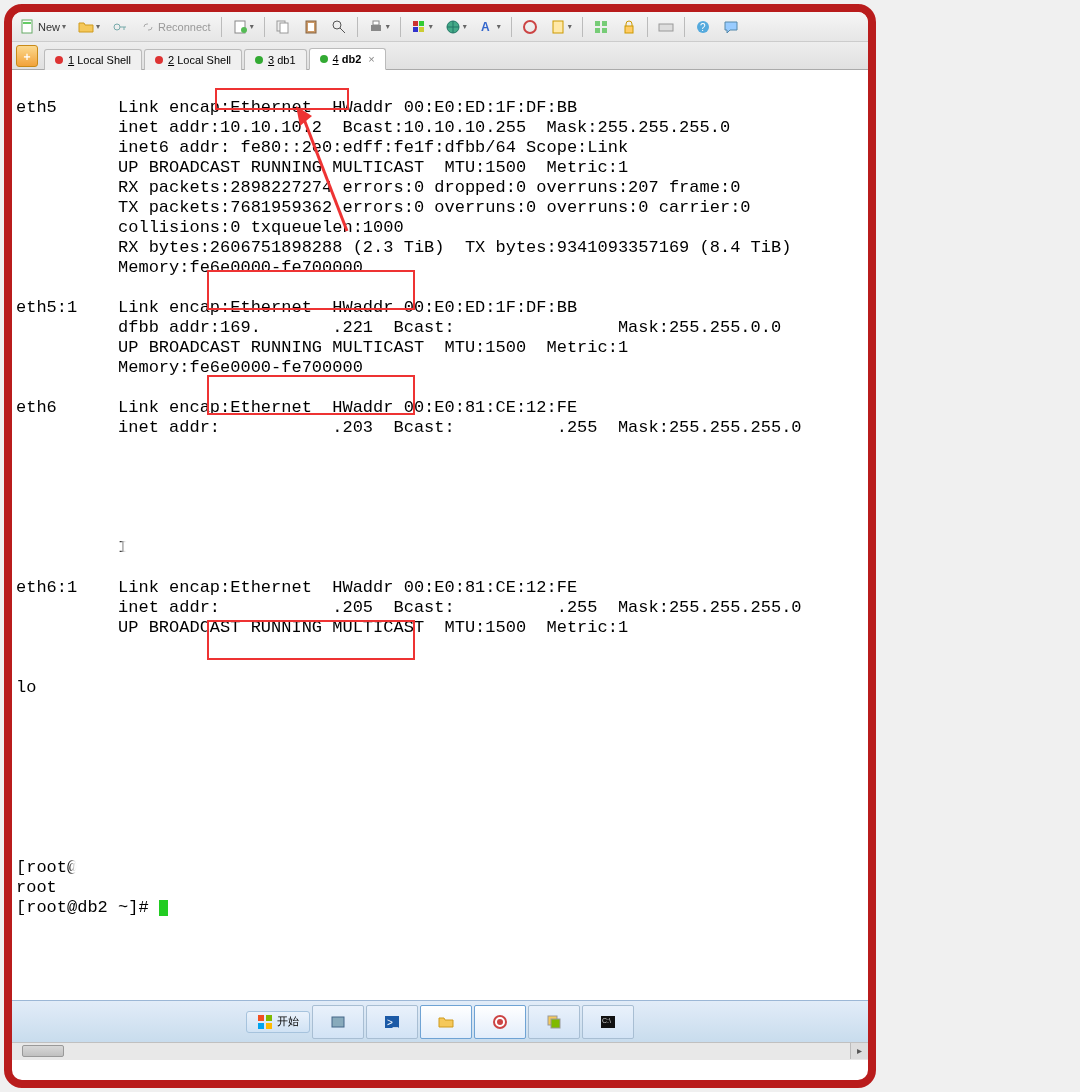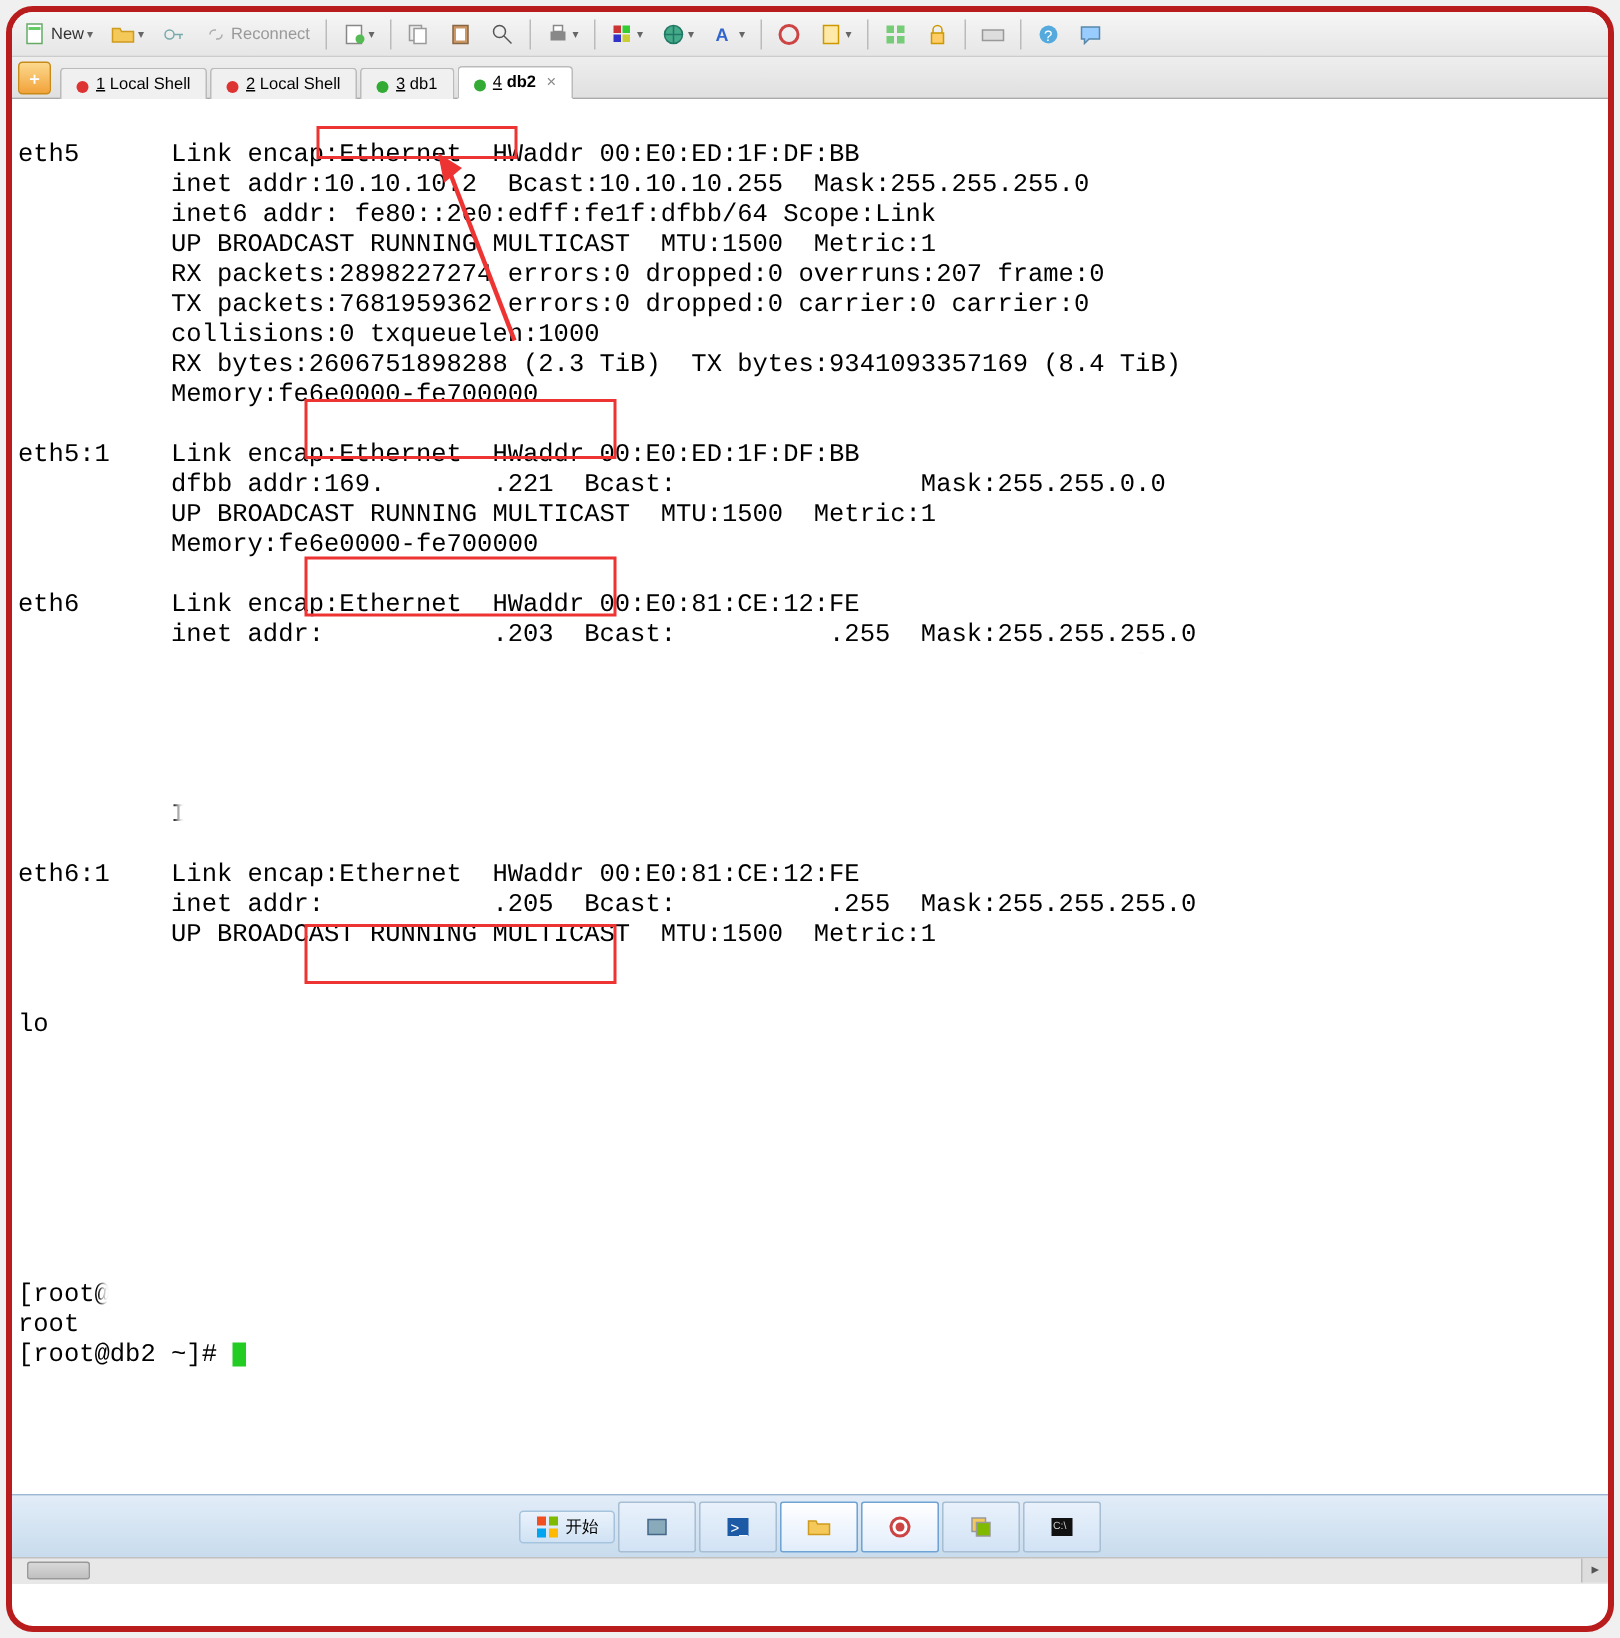--- a/index.html
+++ b/index.html
@@ -4,23 +4,23 @@
 <style>
   * { box-sizing: border-box; margin: 0; padding: 0; }
   body {
     font-family: Tahoma, Arial, sans-serif;
     font-size: 11px;
     background: #f0f0f0;
     width: 1080px;
     height: 1092px;
   }
   .outer {
-    border: 4px solid #b91c1c;
+    border: 8px solid #b91c1c;
     border-radius: 18px;
-    width: 1072px;
+    width: 872px;
     height: 1084px;
     margin: 4px;
     background: #fff;
     overflow: hidden;
     position: relative;
   }
   .toolbar {
     height: 30px;
     background: linear-gradient(#f6f6f6,#e6e6e6);
     border-bottom:1px solid #ccc;
@@ -38,21 +38,21 @@
   .toolbar-label{margin-left:2px;color:#333;}
   .tabbar{
     height:28px;background:linear-gradient(#eee,#e0e0e0);
     border-bottom:1px solid #aaa;display:flex;align-items:flex-end;padding-left:4px;
   }
   .addtab{width:22px;height:22px;background:linear-gradient(#fcd98e,#f2a23a);
     border:1px solid #c88a18;border-radius:3px;margin-right:6px;margin-bottom:2px;
     display:flex;align-items:center;justify-content:center;color:#fff;font-weight:bold;}
   .tab{
     padding:4px 10px;margin-right:2px;border:1px solid #bbb;border-bottom:none;
-    border-radius:3px 3px 0 0;background:#f0f0f0;display:flex;align-items:flex-end;gap:5px;
+    border-radius:3px 3px 0 0;background:#f0f0f0;display:flex;align-items:center;gap:5px;
     position:relative;top:1px;
   }
   .tab.active{background:#fff;border-bottom:1px solid #fff;}
   .dot{width:8px;height:8px;border-radius:50%;display:inline-block;}
   .dot-red{background:#d33;}
   .dot-green{background:#3a3;}
   .tab-x{color:#888;font-size:11px;margin-left:2px;}
   .terminal{
     background:#fff;
     font-family: "Courier New",monospace;
@@ -256,21 +256,21 @@
       <span class="tab-x">×</span>
     </div>
   </div>
 
   <div class="terminal">
 <span>eth5</span>      <span>Link encap:Ethernet  HWaddr 00:E0:ED:1F:DF:BB</span>
           <span>inet addr:10.10.10.2  Bcast:10.10.10.255  Mask:255.255.255.0</span>
           <span>inet6 addr: fe80::2e0:edff:fe1f:dfbb/64 Scope:Link</span>
           <span>UP BROADCAST RUNNING MULTICAST  MTU:1500  Metric:1</span>
           <span>RX packets:2898227274 errors:0 dropped:0 overruns:207 frame:0</span>
-          <span>TX packets:7681959362 errors:0 dropped:0 carrier:0 carrier:0</span>
+          <span>TX packets:7681959362 errors:0 overruns:0 overruns:0 carrier:0</span>
           <span>collisions:0 txqueuelen:1000</span>
           <span>RX bytes:2606751898288 (2.3 TiB)  TX bytes:9341093357169 (8.4 TiB)</span>
           <span>Memory:fe6e0000-fe700000</span>
 
 <span>eth5:1</span>    <span>Link encap:Ethernet  HWaddr 00:E0:ED:1F:DF:BB</span>
           <span>dfbb addr:169.       .221  Bcast:                Mask:255.255.0.0</span>
           <span>UP BROADCAST RUNNING MULTICAST  MTU:1500  Metric:1</span>
           <span>Memory:fe6e0000-fe700000</span>
 
 <span>eth6</span>      <span>Link encap:Ethernet  HWaddr 00:E0:81:CE:12:FE</span>

